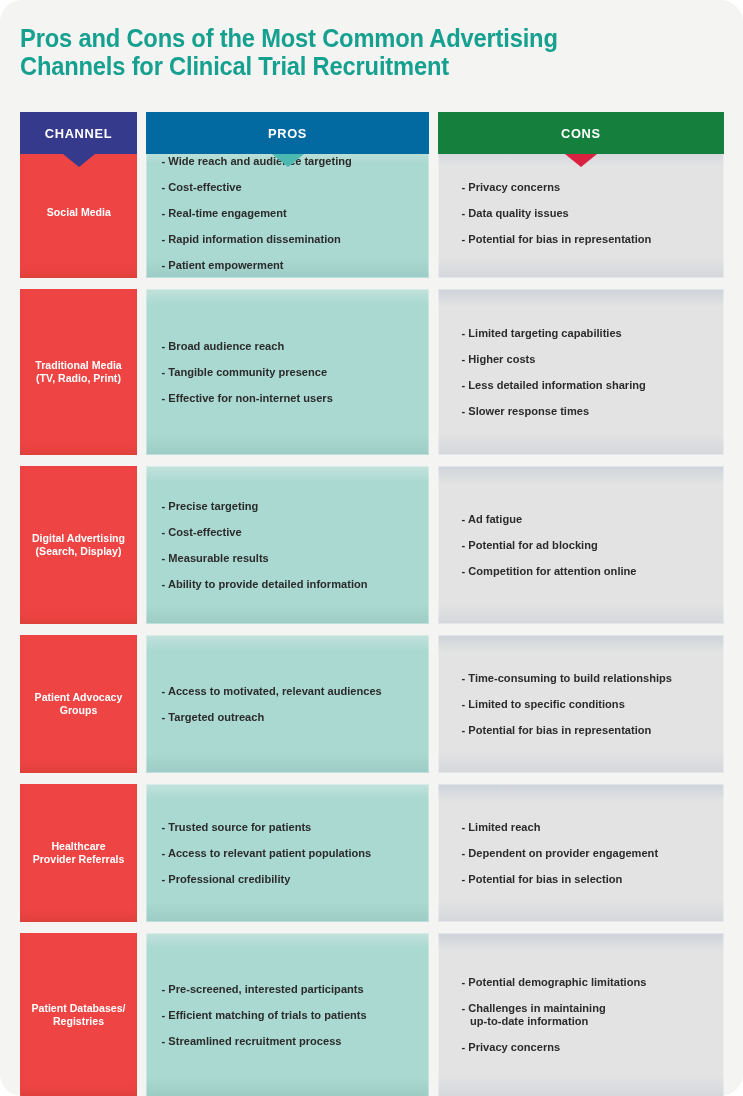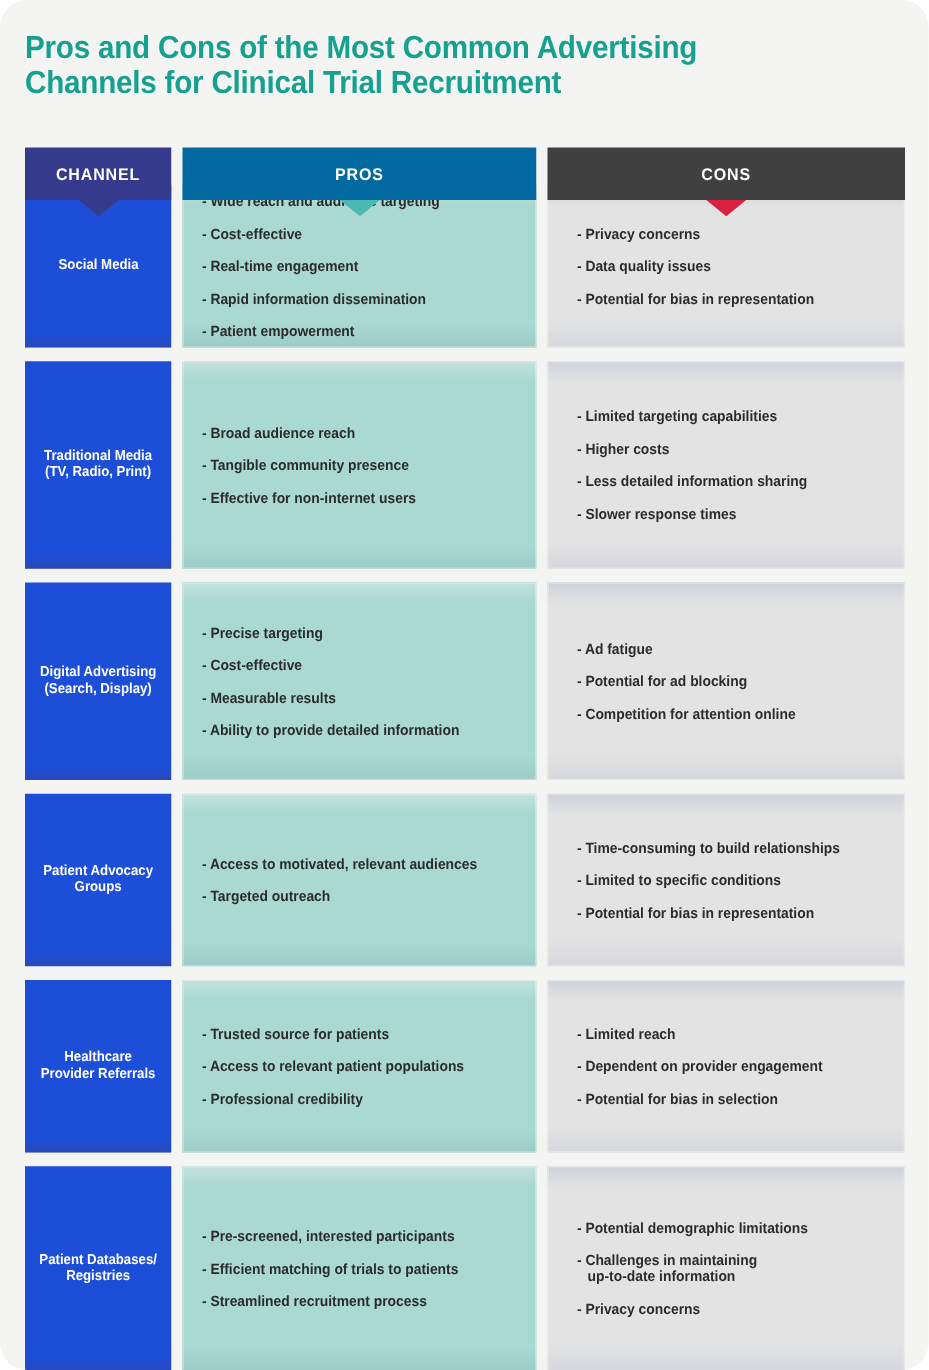--- a/index.html
+++ b/index.html
@@ -42,20 +42,21 @@
     left: 20px;
     top: 118px;
     width: 703px;
   }
 
   .header-row {
     display: flex;
     height: 30px;
     position: relative;
     z-index: 3;
+    align-items: center;
   }
 
   .col-channel { width: 117px; flex: 0 0 117px; }
   .col-pros    { width: 283px; flex: 0 0 283px; margin-left: 9px; }
   .col-cons    { width: 286px; flex: 0 0 286px; margin-left: 9px; }
 
   .hdr {
     height: 42px;
     display: flex;
     align-items: center;
@@ -64,21 +65,21 @@
     font-size: 13.5px;
     font-weight: bold;
     letter-spacing: 0.7px;
     transform: none;
     position: relative;
   }
   .hdr span { transform: scaleX(0.95); display: inline-block; }
 
   .hdr-channel { background: #363a8c; }
   .hdr-pros    { background: #0369a1; }
-  .hdr-cons    { background: #404040; }
+  .hdr-cons    { background: #15803d; }
 
   
   .hdr::after {
     content: "";
     position: absolute;
     left: 50%;
     top: 100%;
     margin-left: -16px;
     width: 0; height: 0;
     border-left: 16px solid transparent;
@@ -97,21 +98,21 @@
     margin-bottom: 11px;
   }
 
   .cell {
     position: relative;
     overflow: hidden;
   }
 
   .cell-channel {
     width: 117px; flex: 0 0 117px;
-    background: #1d4ed8;
+    background: #ef4444;
     display: flex;
     align-items: center;
     justify-content: center;
     text-align: center;
     color: #ffffff;
     font-size: 11.5px;
     line-height: 13.5px;
     font-weight: bold;
     padding: 4px 6px;
     box-shadow: inset 0 -10px 14px -10px rgba(120,50,0,0.30);

